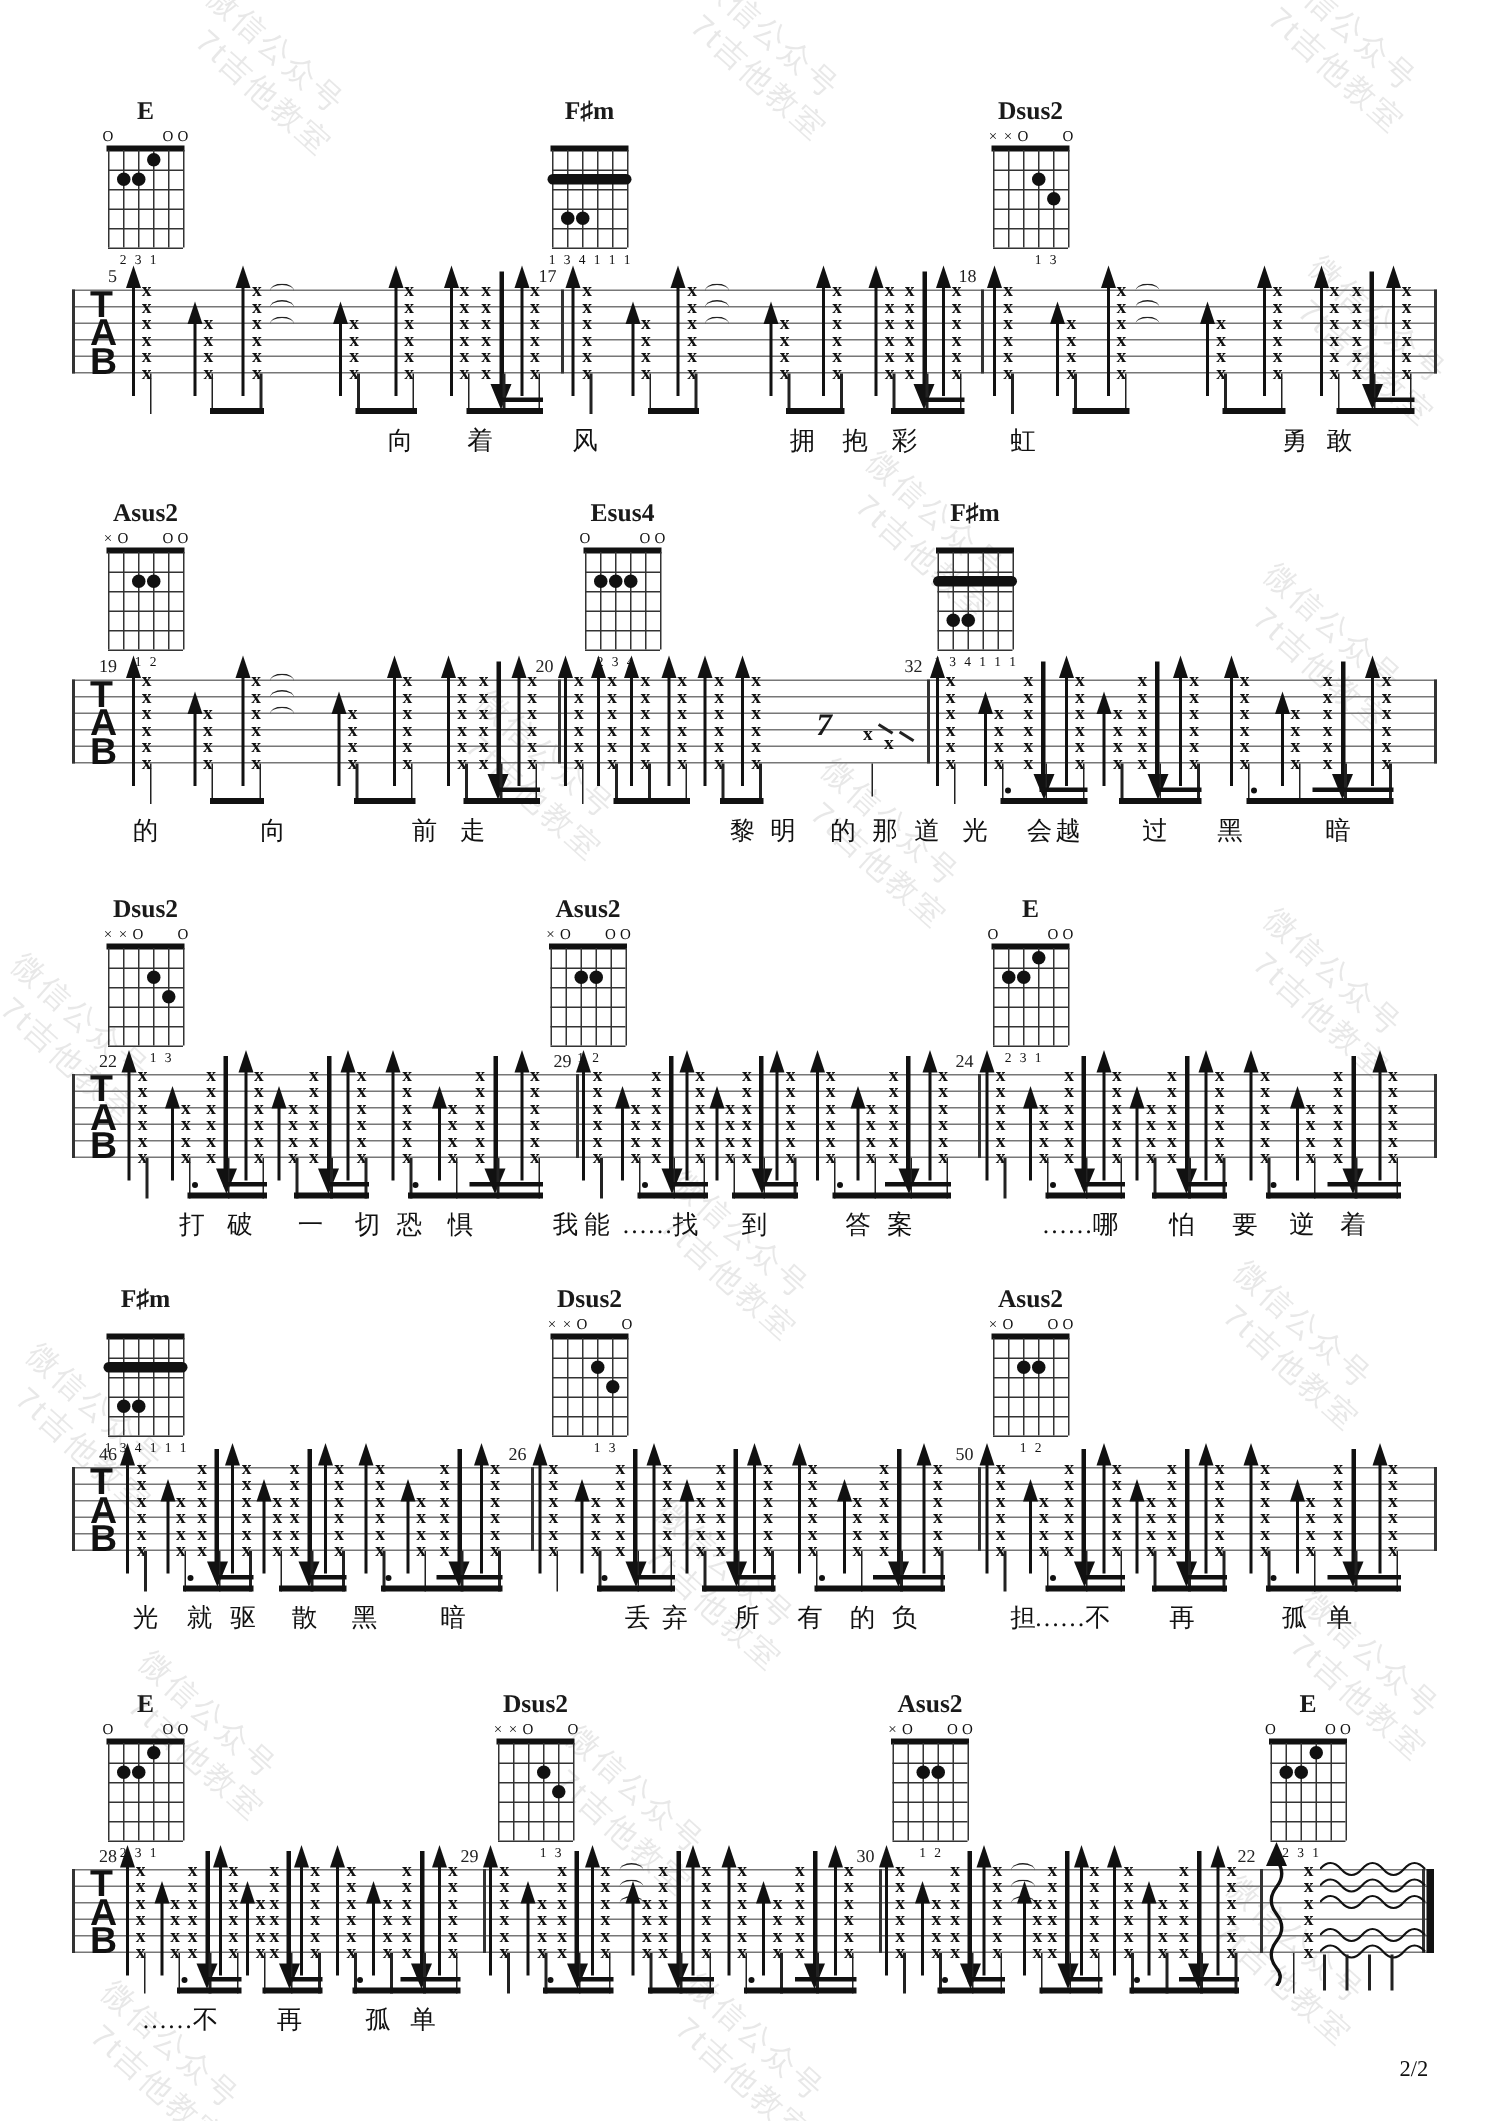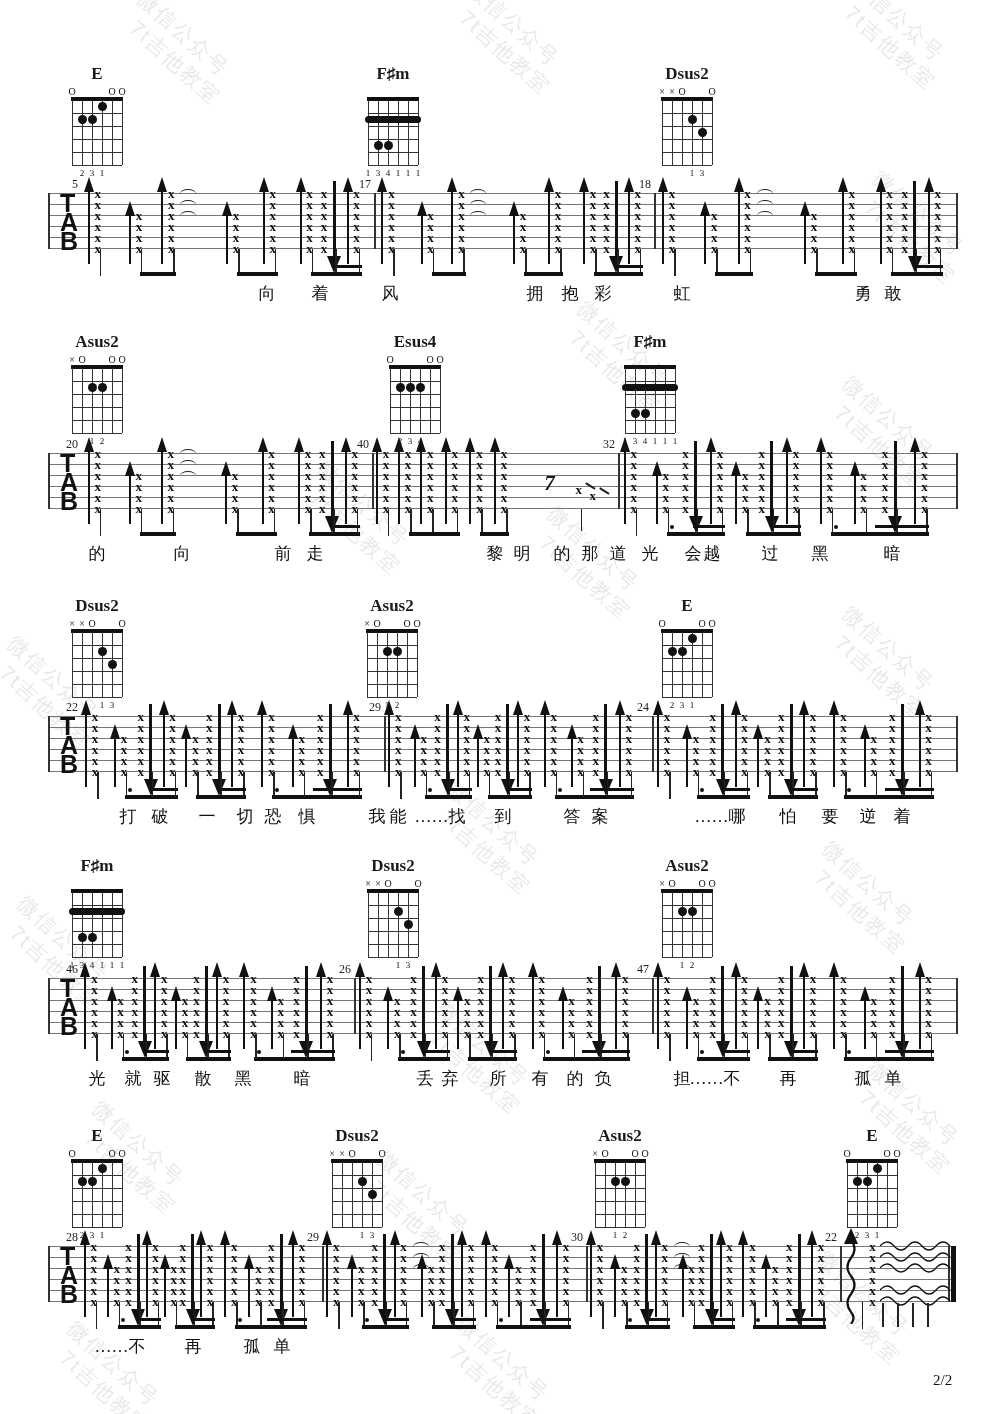--- a/index.html
+++ b/index.html
@@ -438,21 +438,21 @@
         <div class="staffline" style="left: 48px; top: 464px; width: 910px;"></div>
         <div class="staffline" style="left: 48px; top: 475px; width: 910px;"></div>
         <div class="staffline" style="left: 48px; top: 486px; width: 910px;"></div>
         <div class="staffline" style="left: 48px; top: 497px; width: 910px;"></div>
         <div class="staffline" style="left: 48px; top: 508px; width: 910px;"></div>
         <div class="vbar" style="left: 48px; top: 453px; height: 56px; width: 2px;"></div>
         <div class="clef" style="left: 60px; top: 449px; font-size: 25px;">T</div>
         <div class="clef" style="left: 60px; top: 468px; font-size: 25px;">A</div>
         <div class="clef" style="left: 60px; top: 487px; font-size: 25px;">B</div>
         <div class="vbar" style="left: 956px; top: 453px; height: 56px;"></div>
-        <div class="mnum" style="left: 78px; top: 437px;">20</div>
+        <div class="mnum" style="left: 78px; top: 437px;">19</div>
         <div class="abs" style="left: 83.76px; top: 437px; width: 0px; height: 0px; border-left: 5.5px solid transparent; border-right: 5.5px solid transparent; border-bottom: 15px solid rgb(17, 17, 17);"></div>
         <div class="abs" style="left: 87.76px; top: 450px; width: 2px; height: 74px; background: rgb(17, 17, 17);"></div>
         <div class="xg" style="left: 97.76px; top: 453px;">x</div>
         <div class="xg" style="left: 97.76px; top: 464px;">x</div>
         <div class="xg" style="left: 97.76px; top: 475px;">x</div>
         <div class="xg" style="left: 97.76px; top: 486px;">x</div>
         <div class="xg" style="left: 97.76px; top: 497px;">x</div>
         <div class="xg" style="left: 97.76px; top: 508px;">x</div>
         <div class="stem" style="left: 99.76px; top: 509px; height: 27px;"></div>
         <div class="abs" style="left: 124.64px; top: 461px; width: 0px; height: 0px; border-left: 5.5px solid transparent; border-right: 5.5px solid transparent; border-bottom: 15px solid rgb(17, 17, 17);"></div>
@@ -515,21 +515,21 @@
         <div class="xg" style="left: 354.72px; top: 475px;">x</div>
         <div class="xg" style="left: 354.72px; top: 486px;">x</div>
         <div class="xg" style="left: 354.72px; top: 497px;">x</div>
         <div class="xg" style="left: 354.72px; top: 508px;">x</div>
         <div class="stem" style="left: 356.72px; top: 509px; height: 27px;"></div>
         <div class="beam" style="left: 139.64px; top: 532px; width: 36.12px;"></div>
         <div class="beam" style="left: 236px; top: 532px; width: 40.5px;"></div>
         <div class="beam" style="left: 309px; top: 532px; width: 50.72px;"></div>
         <div class="beam" style="left: 331.824px; top: 525px; width: 27.896px; height: 3px;"></div>
         <div class="vbar" style="left: 372px; top: 453px; height: 56px;"></div>
-        <div class="mnum" style="left: 369px; top: 437px;">40</div>
+        <div class="mnum" style="left: 369px; top: 437px;">20</div>
         <div class="abs" style="left: 371.92px; top: 437px; width: 0px; height: 0px; border-left: 5.5px solid transparent; border-right: 5.5px solid transparent; border-bottom: 15px solid rgb(17, 17, 17);"></div>
         <div class="abs" style="left: 375.92px; top: 450px; width: 2px; height: 74px; background: rgb(17, 17, 17);"></div>
         <div class="xg" style="left: 385.92px; top: 453px;">x</div>
         <div class="xg" style="left: 385.92px; top: 464px;">x</div>
         <div class="xg" style="left: 385.92px; top: 475px;">x</div>
         <div class="xg" style="left: 385.92px; top: 486px;">x</div>
         <div class="xg" style="left: 385.92px; top: 497px;">x</div>
         <div class="xg" style="left: 385.92px; top: 508px;">x</div>
         <div class="stem" style="left: 387.92px; top: 509px; height: 27px;"></div>
         <div class="abs" style="left: 394.06px; top: 437px; width: 0px; height: 0px; border-left: 5.5px solid transparent; border-right: 5.5px solid transparent; border-bottom: 15px solid rgb(17, 17, 17);"></div>
@@ -1394,21 +1394,21 @@
         <div class="stem" style="left: 627.24px; top: 1034px; height: 27px;"></div>
         <div class="beam" style="left: 398.27px; top: 1057px; width: 51.68px;"></div>
         <div class="beam" style="left: 421.526px; top: 1050px; width: 28.424px; height: 3px;"></div>
         <div class="dotg" style="left: 401.27px; top: 1050px;"></div>
         <div class="beam" style="left: 468.3px; top: 1057px; width: 48.7px;"></div>
         <div class="beam" style="left: 490.215px; top: 1050px; width: 26.785px; height: 3px;"></div>
         <div class="beam" style="left: 542.8px; top: 1057px; width: 87.44px;"></div>
         <div class="beam" style="left: 582.148px; top: 1050px; width: 48.092px; height: 3px;"></div>
         <div class="dotg" style="left: 545.8px; top: 1050px;"></div>
         <div class="vbar" style="left: 652px; top: 978px; height: 56px;"></div>
-        <div class="mnum" style="left: 649px; top: 962px;">47</div>
+        <div class="mnum" style="left: 649px; top: 962px;">50</div>
         <div class="abs" style="left: 653.08px; top: 962px; width: 0px; height: 0px; border-left: 5.5px solid transparent; border-right: 5.5px solid transparent; border-bottom: 15px solid rgb(17, 17, 17);"></div>
         <div class="abs" style="left: 657.08px; top: 975px; width: 2px; height: 74px; background: rgb(17, 17, 17);"></div>
         <div class="xg" style="left: 667.08px; top: 978px;">x</div>
         <div class="xg" style="left: 667.08px; top: 989px;">x</div>
         <div class="xg" style="left: 667.08px; top: 1000px;">x</div>
         <div class="xg" style="left: 667.08px; top: 1011px;">x</div>
         <div class="xg" style="left: 667.08px; top: 1022px;">x</div>
         <div class="xg" style="left: 667.08px; top: 1033px;">x</div>
         <div class="stem" style="left: 669.08px; top: 1034px; height: 27px;"></div>
         <div class="abs" style="left: 681.96px; top: 986px; width: 0px; height: 0px; border-left: 5.5px solid transparent; border-right: 5.5px solid transparent; border-bottom: 15px solid rgb(17, 17, 17);"></div>

